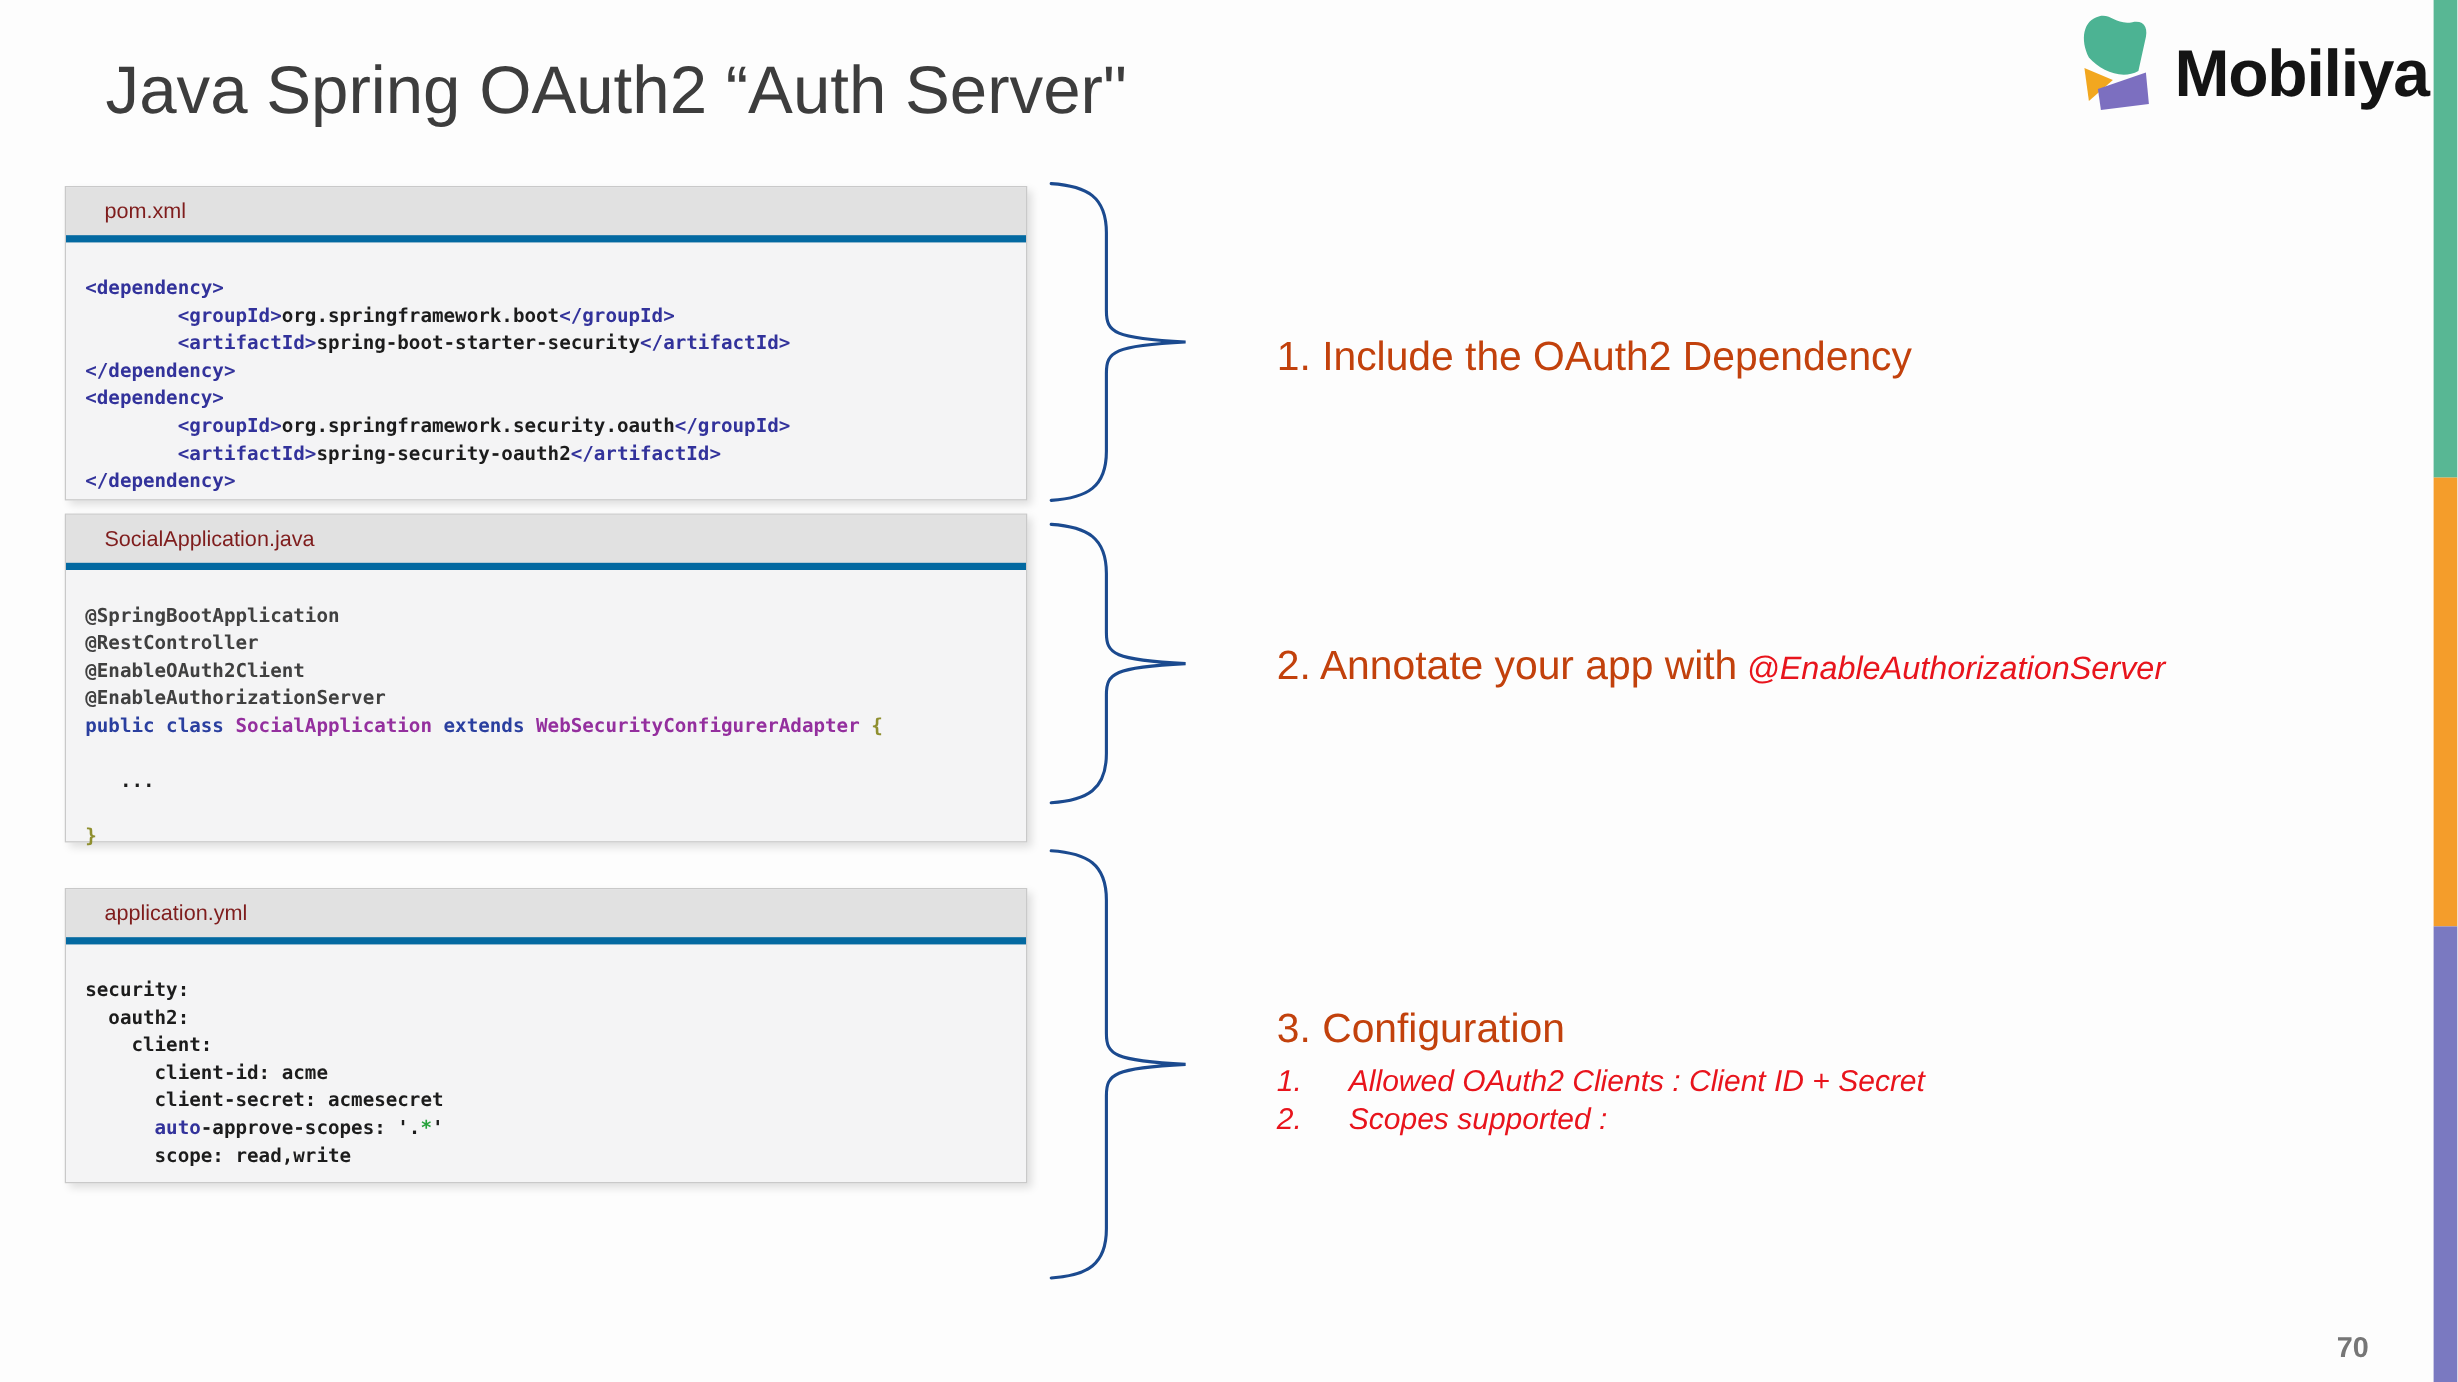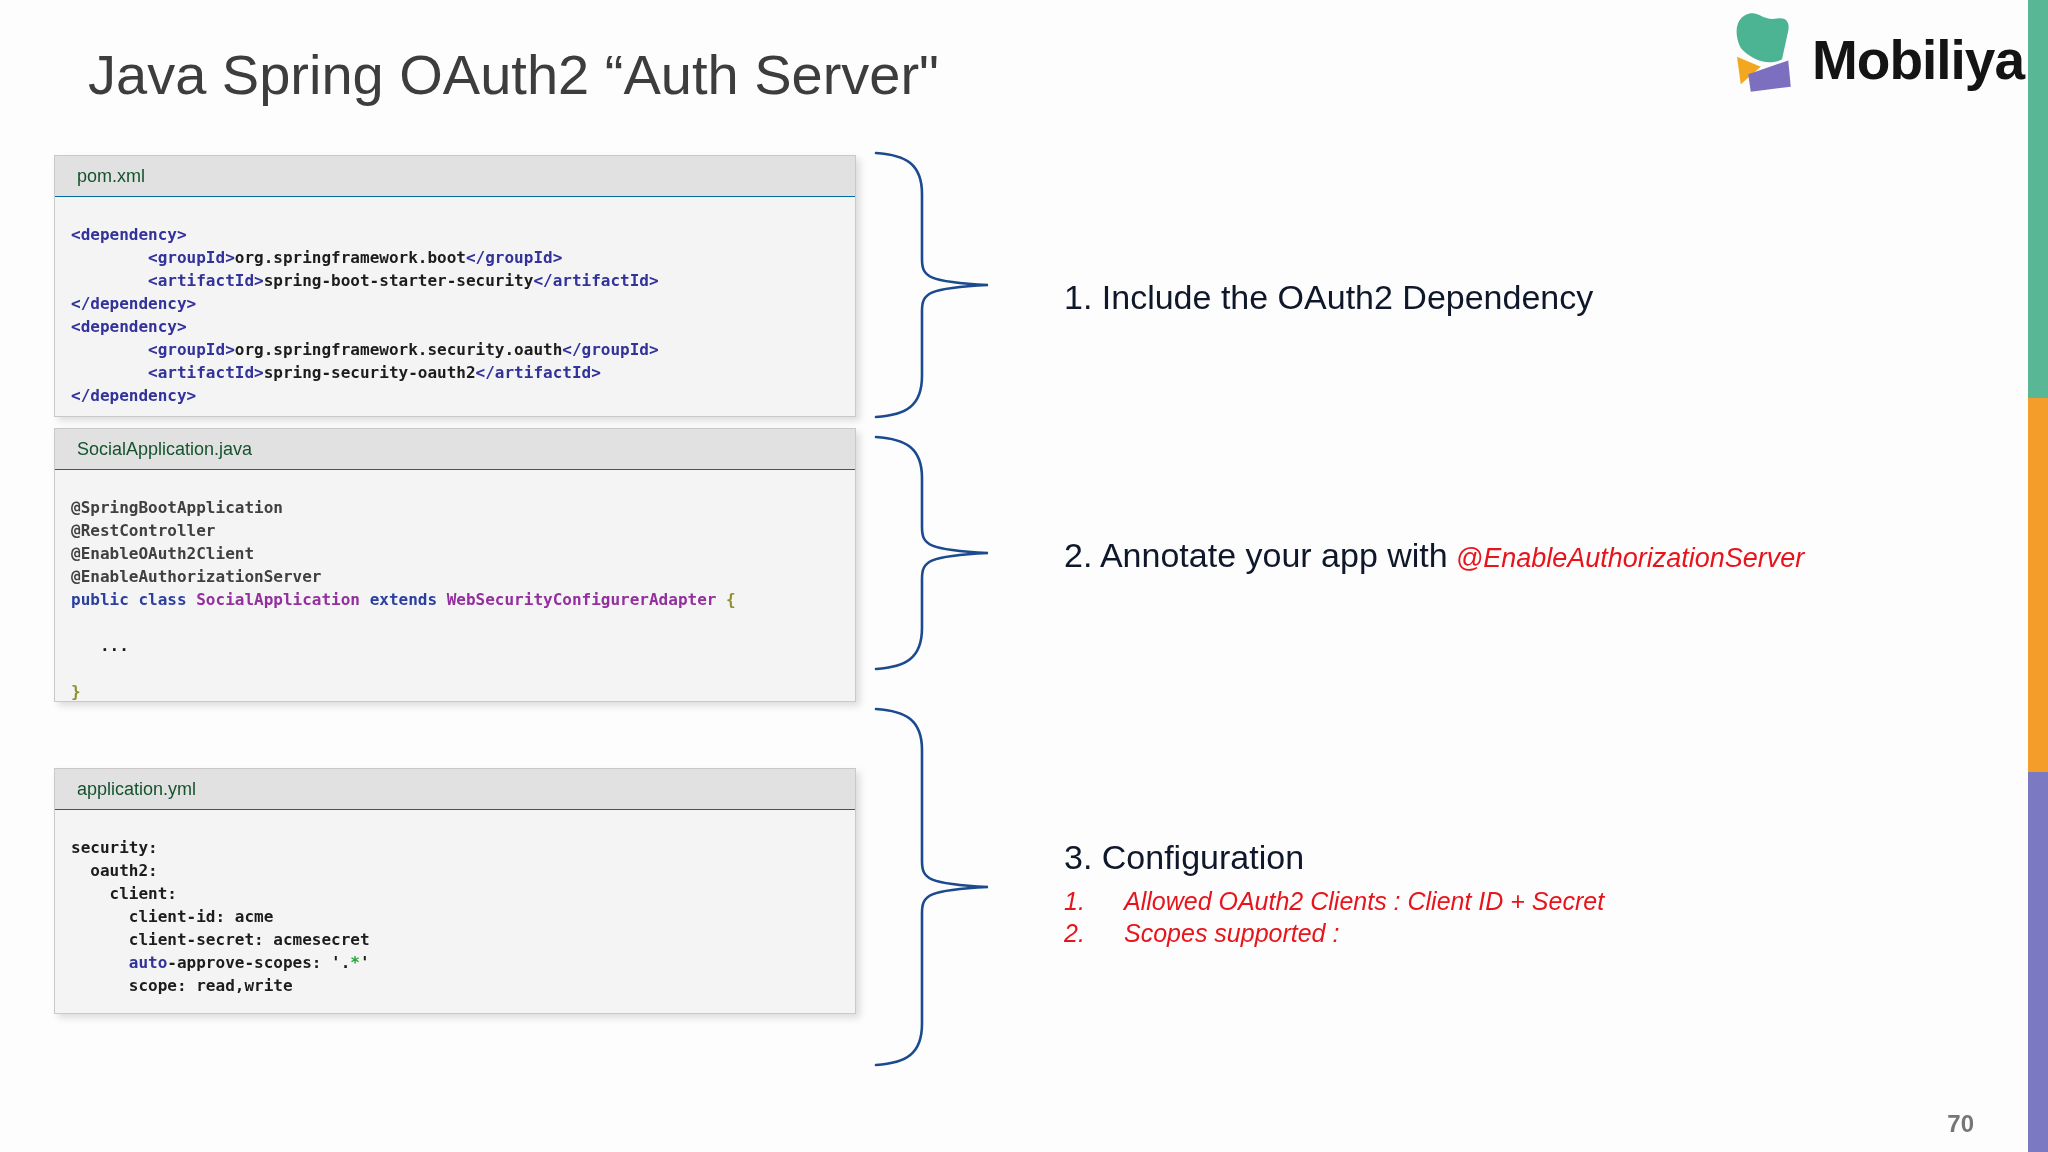--- a/index.html
+++ b/index.html
@@ -22,51 +22,51 @@
   .edge-teal{height:398px; background:#58b794;}
   .edge-orange{height:374px; background:#f49d2b;}
   .edge-purple{height:380px; background:#7a79c1;}
   
   .code-block{
     position:absolute; left:54px; width:800px;
     border:1px solid #c9c9c9; background:#f4f4f5;
     box-shadow:4px 4px 7px rgba(0,0,0,0.13);
   }
   .code-header{
-    height:40px; background:#e1e1e1; border-bottom:1px solid #0369a1;
-    display:flex; align-items:center; padding-left:22px;
-    font-size:18px; color:#14532d;
+    height:40px; background:#e1e1e1; border-bottom:6px solid #0369a1;
+    display:flex; align-items:center; padding-left:32px;
+    font-size:18px; color:#7f1d1d;
   }
   .code-body{padding:26px 16px;}
   .code-line{
     white-space:pre; font-family:"DejaVu Sans Mono", monospace;
     font-size:16px; font-weight:700; line-height:23px; height:23px;
   }
   .block-1{top:155px; height:260px;}
   .block-2{top:428px; height:272px;}
-  .block-3{top:768px; height:244px;}
+  .block-3{top:740px; height:244px;}
   .tok-tag{color:#32329b;}
   .tok-text{color:#1c1c1c;}
   .tok-ann{color:#404040;}
   .tok-kw{color:#2a3f9f;}
   .tok-type{color:#942f9e;}
   .tok-brace{color:#8f8f2f;}
   .tok-green{color:#27a23c;}
   
   .brace{position:absolute; left:866px;}
   .brace path{fill:none; stroke:#1b4a8f; stroke-width:2.6; stroke-linecap:round;}
   .brace-1{top:150px;}
   .brace-2{top:434px;}
   .brace-3{top:706px;}
   
   .annotation{position:absolute; left:1064px; color:#0a0a0a;}
   .ann-1{top:278px;}
   .ann-2{top:536px;}
   .ann-3{top:838px;}
-  .ann-heading{font-size:34px; color:#0f172a;}
+  .ann-heading{font-size:34px; color:#c2410c;}
   .ann-highlight{font-size:27px; font-style:italic; color:#e8141c; margin-left:8px;}
   .ann-note{font-size:24px; font-style:italic; color:#111; margin-top:8px;}
   .ann-list{margin-top:8px;}
   .ann-list-item{display:flex; font-size:25px; font-style:italic; color:#e8141c; line-height:32px;}
   .ann-list-num{width:60px;}
   
   .page-number{position:absolute; right:74px; bottom:14px; font-size:24px; font-weight:700; color:#767676;}
 </style>
 </head>
 <body>

